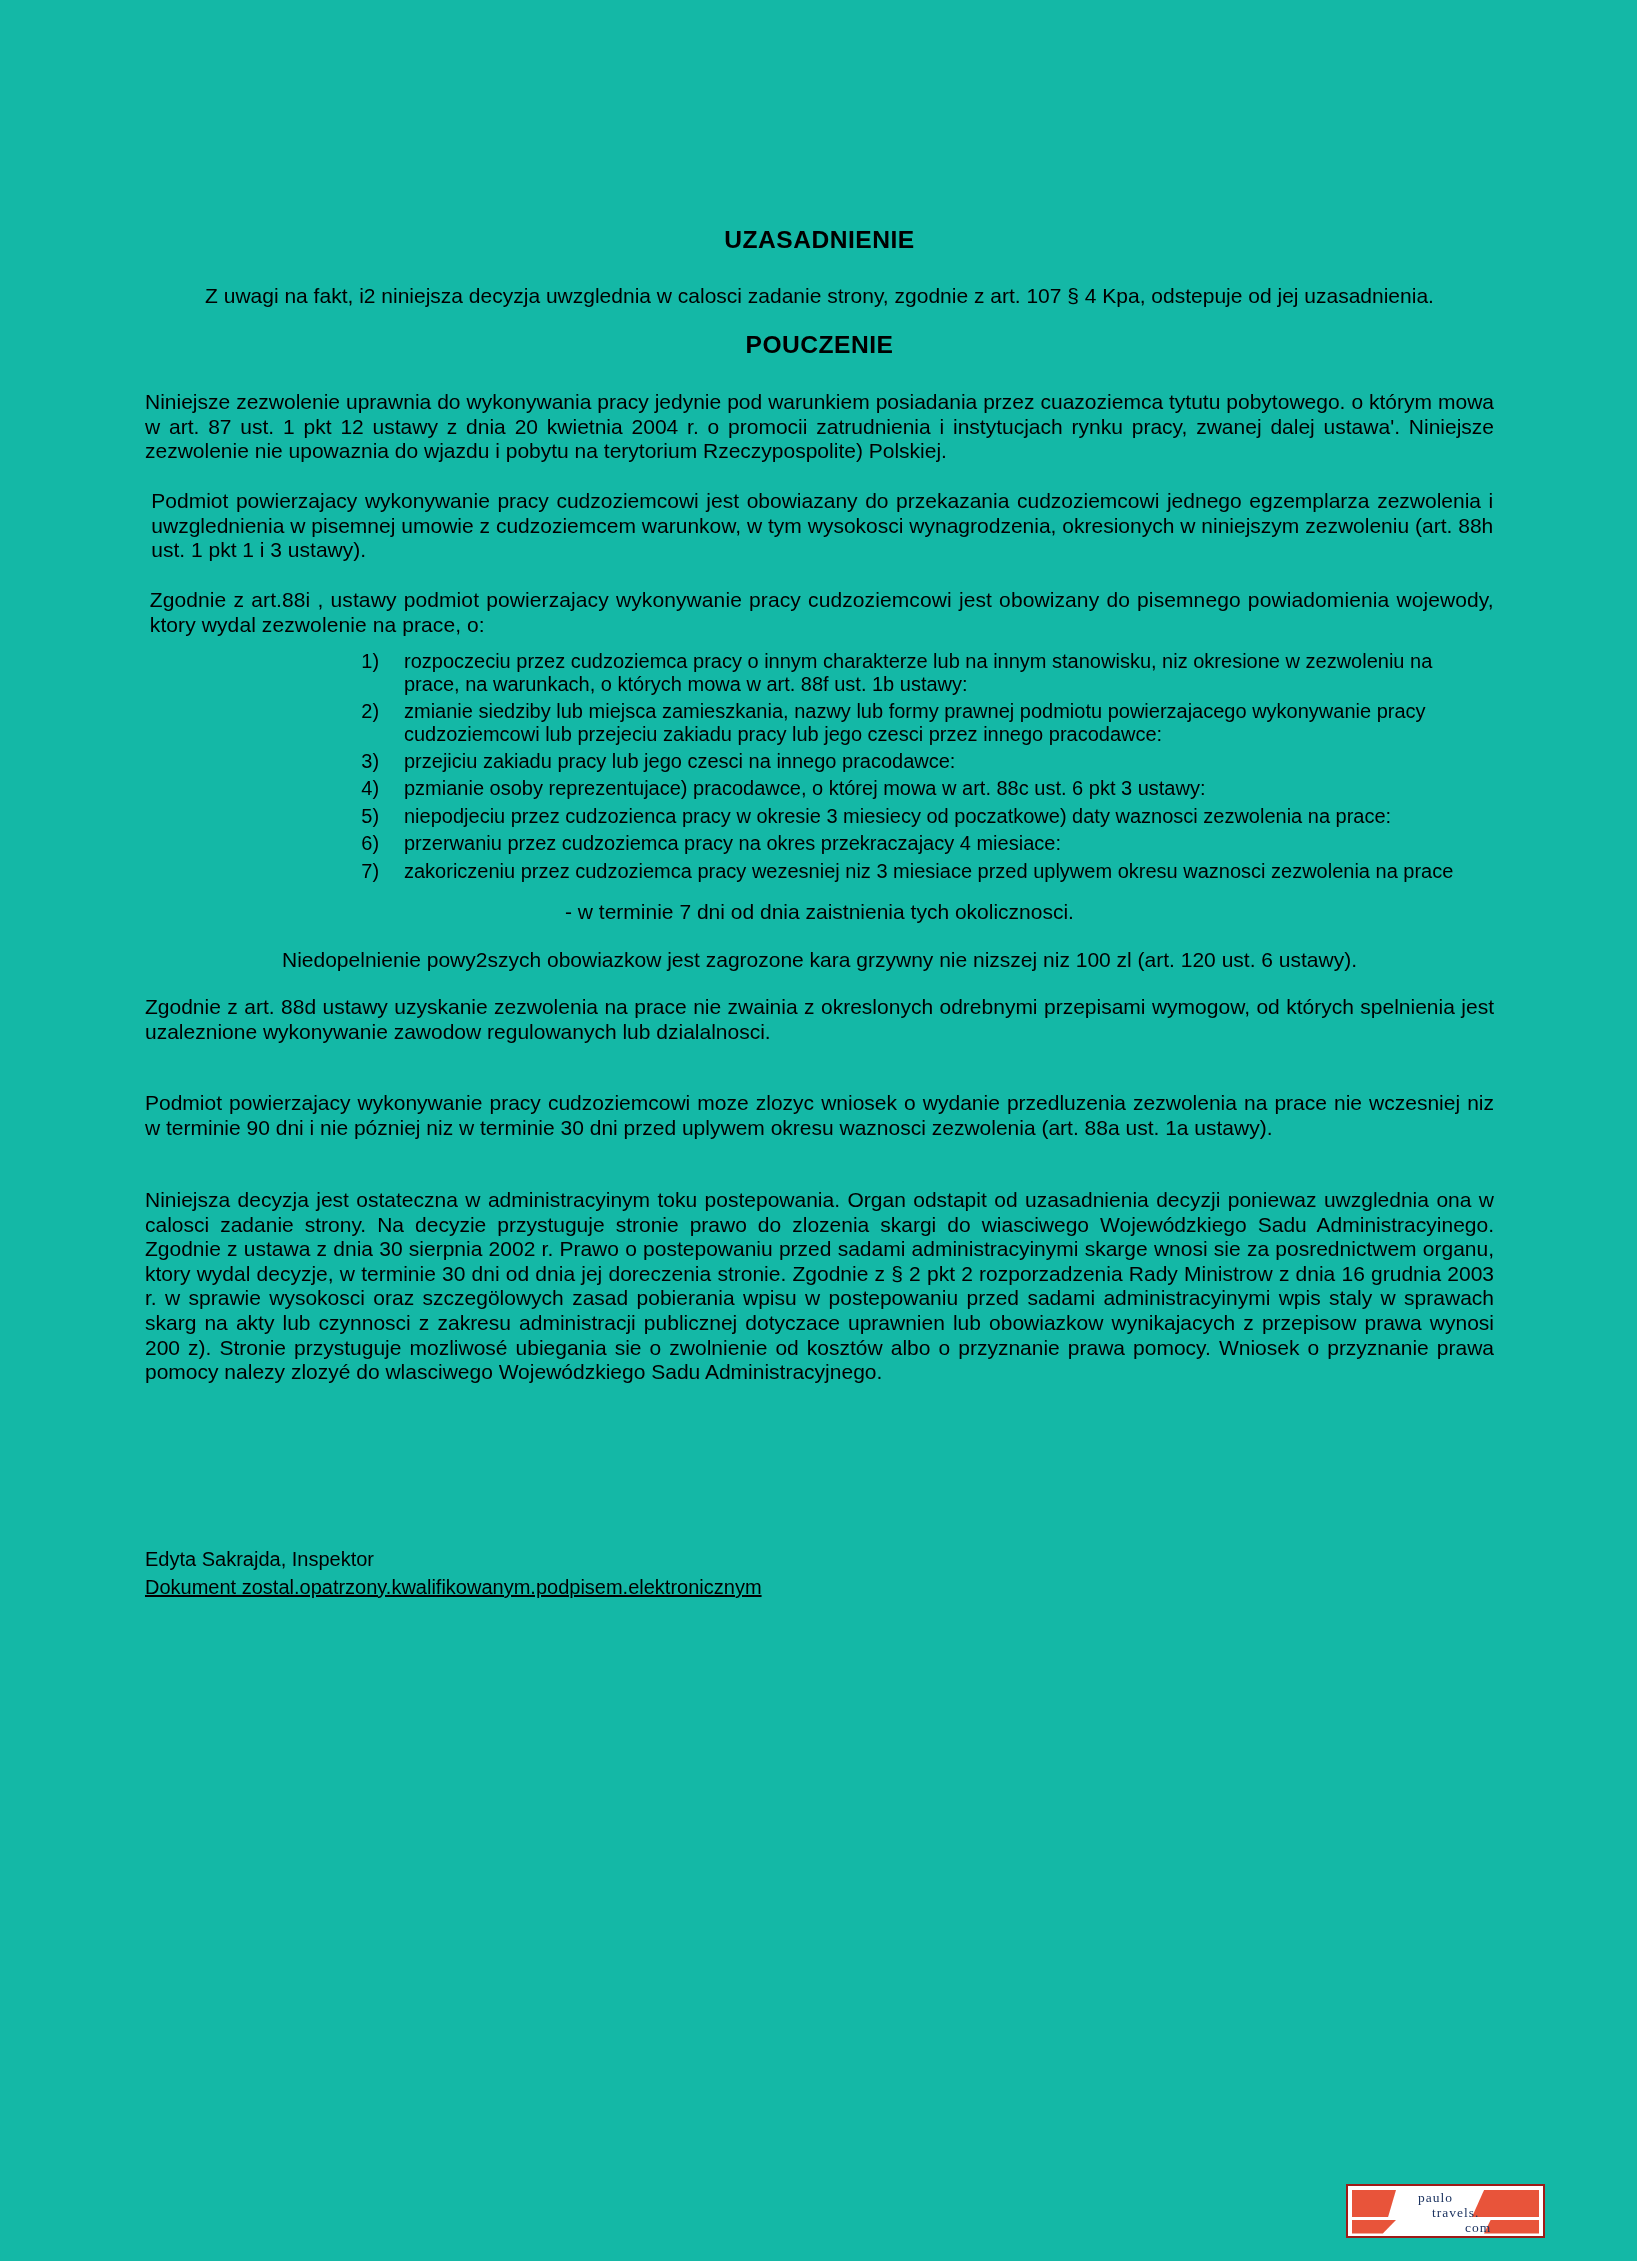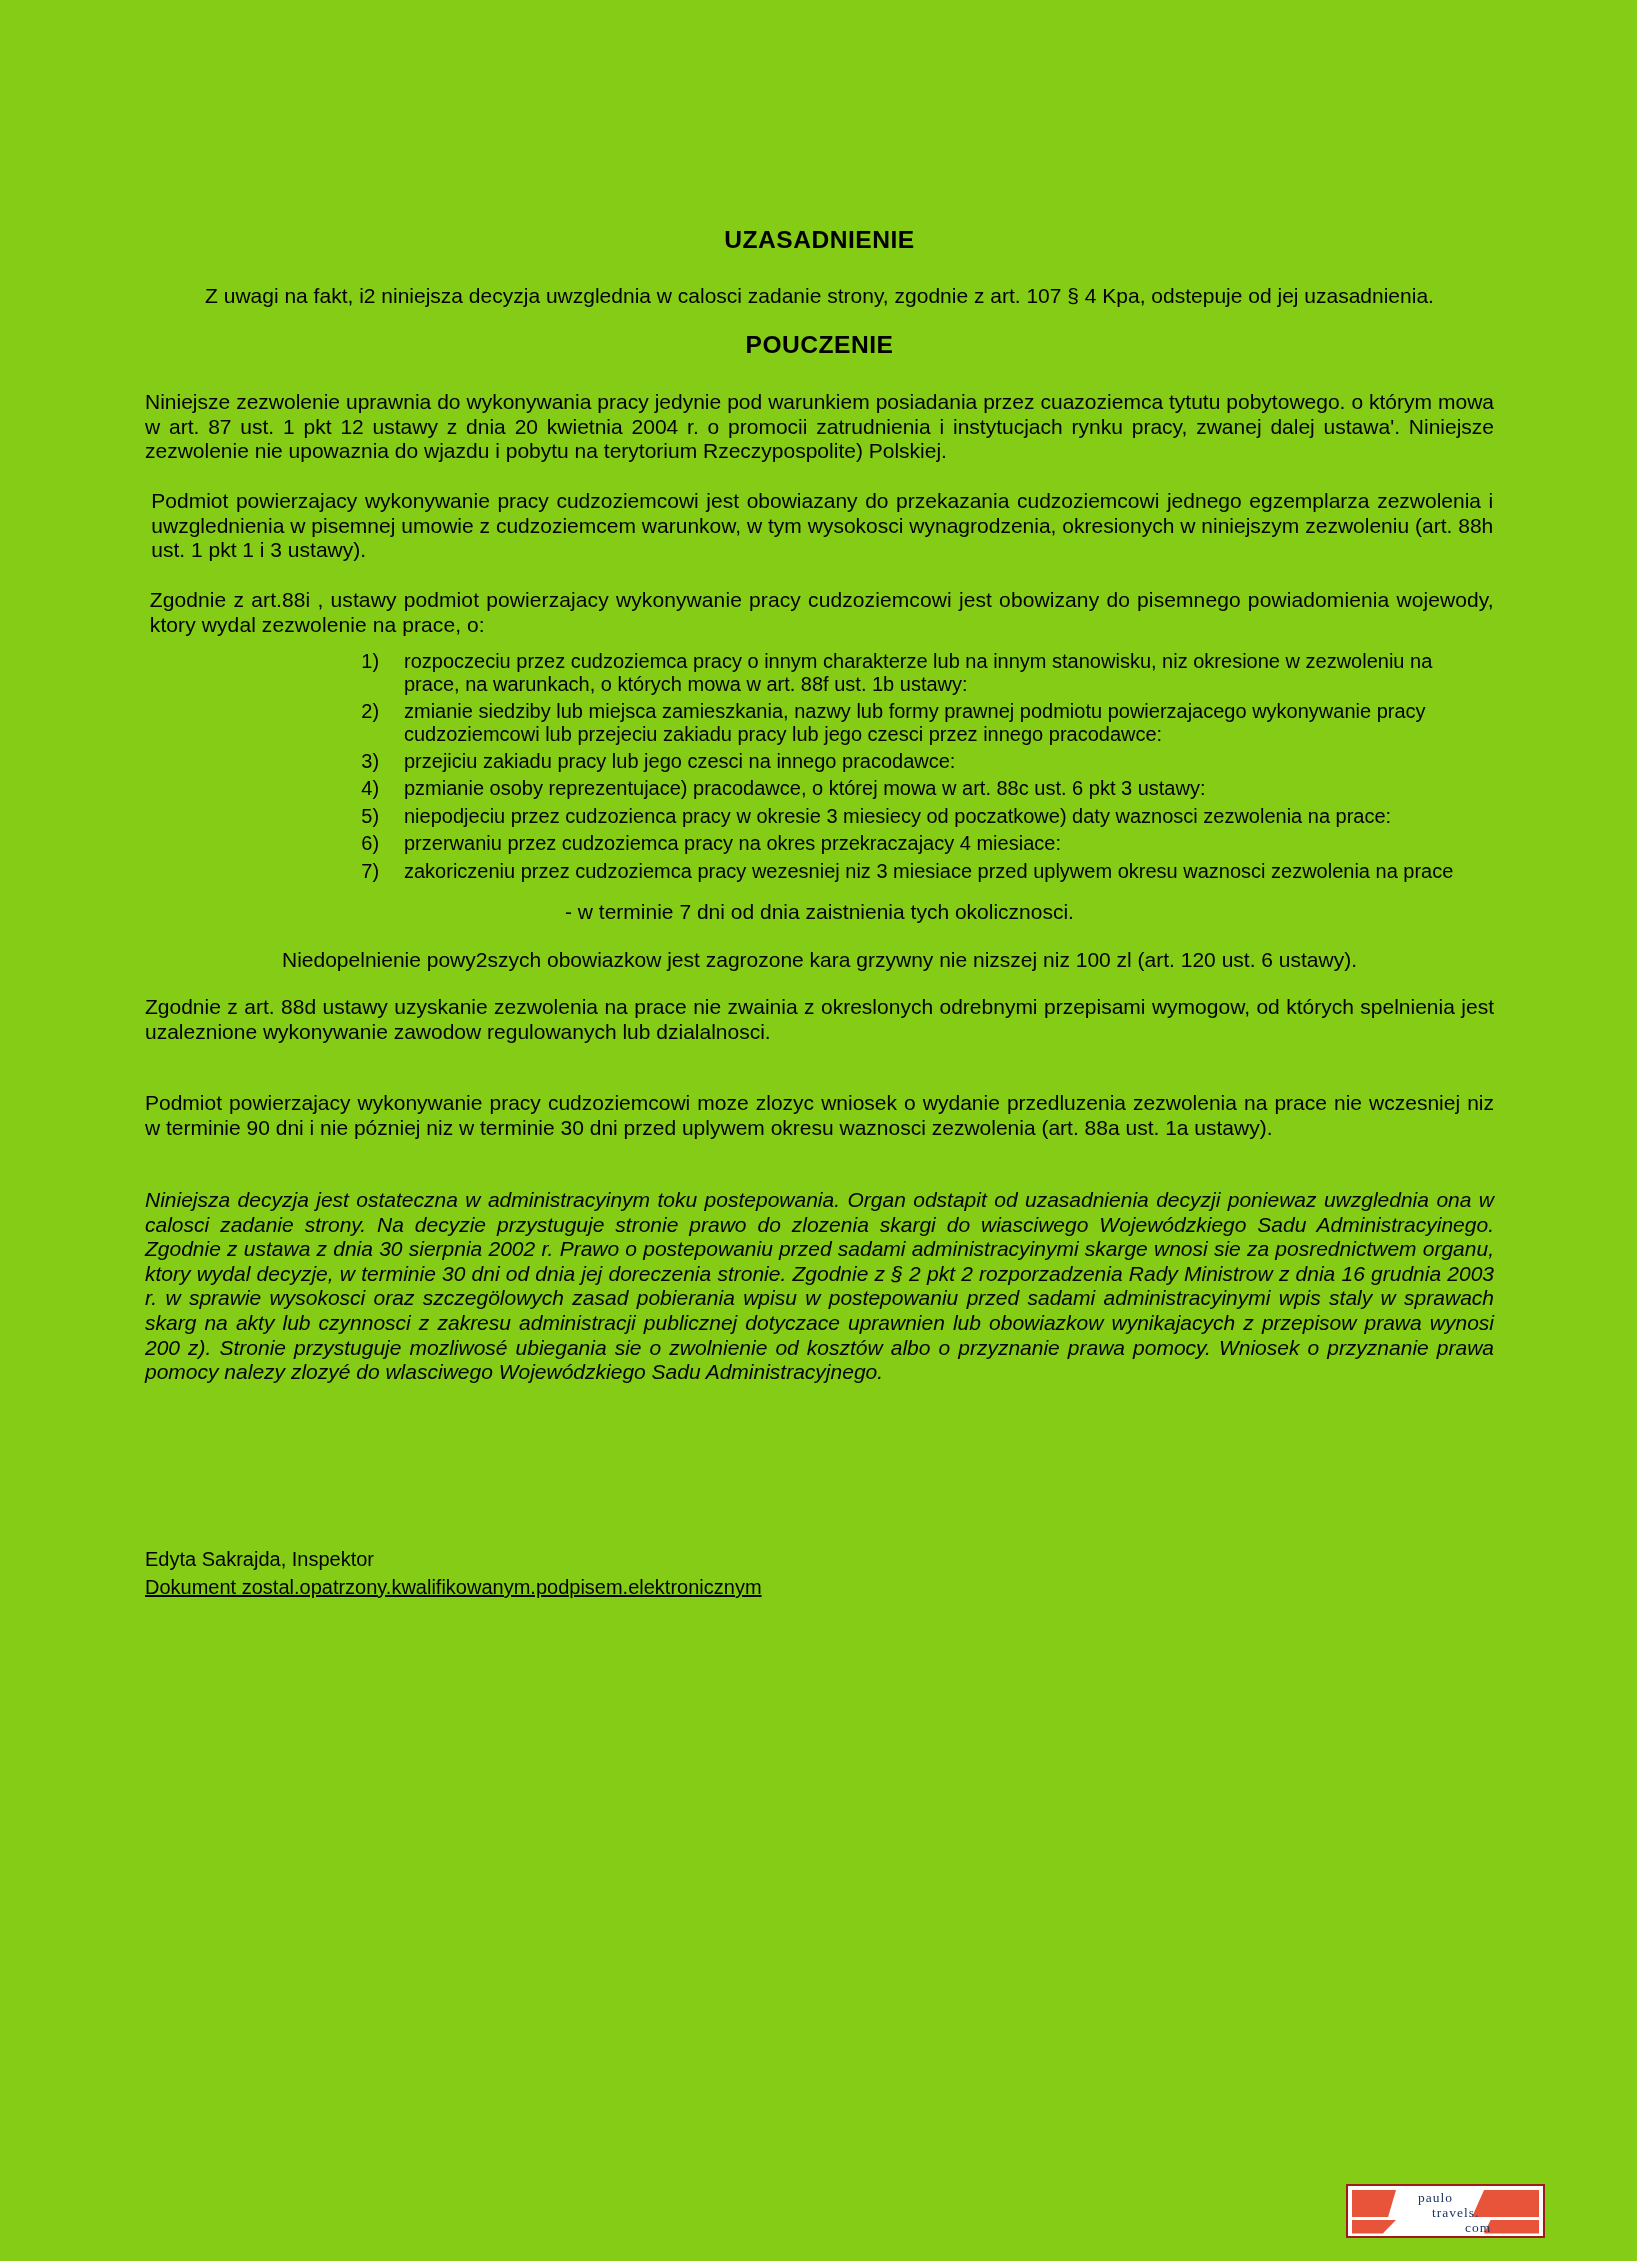--- a/index.html
+++ b/index.html
@@ -9,21 +9,21 @@
     background: #ffffff;
   }
   body {
     font-family: "Liberation Sans", sans-serif;
     color: #000000;
   }
   .page {
     position: relative;
     width: 1638px;
     height: 2261px;
-    background: #84cc16;
+    background: #14b8a6;
     box-sizing: border-box;
     overflow: hidden;
   }
   .sheet {
     position: absolute;
     left: 145px;
     top: 0;
     width: 1349px;
   }
 
@@ -77,21 +77,21 @@
     box-sizing: border-box;
   }
   .item .txt {
     flex: 1 1 auto;
   }
 
   .p-4 { left: 0;   top: 900px; width: 1349px; }
   .p-5 { left: 0;   top: 948px; width: 1349px; }
   .p-6 { left: 0;   top: 995px; width: 1349px; }
   .p-7 { left: 0;   top: 1091px; width: 1349px; }
-  .p-8 { left: 0;   top: 1188px; width: 1349px; font-style: italic; }
+  .p-8 { left: 0;   top: 1188px; width: 1349px; }
 
   
   .sign-name {
     position: absolute;
     left: 0;
     top: 1547px;
     width: 1349px;
     text-align: left;
     font-size: 20px;
     line-height: 24px;

